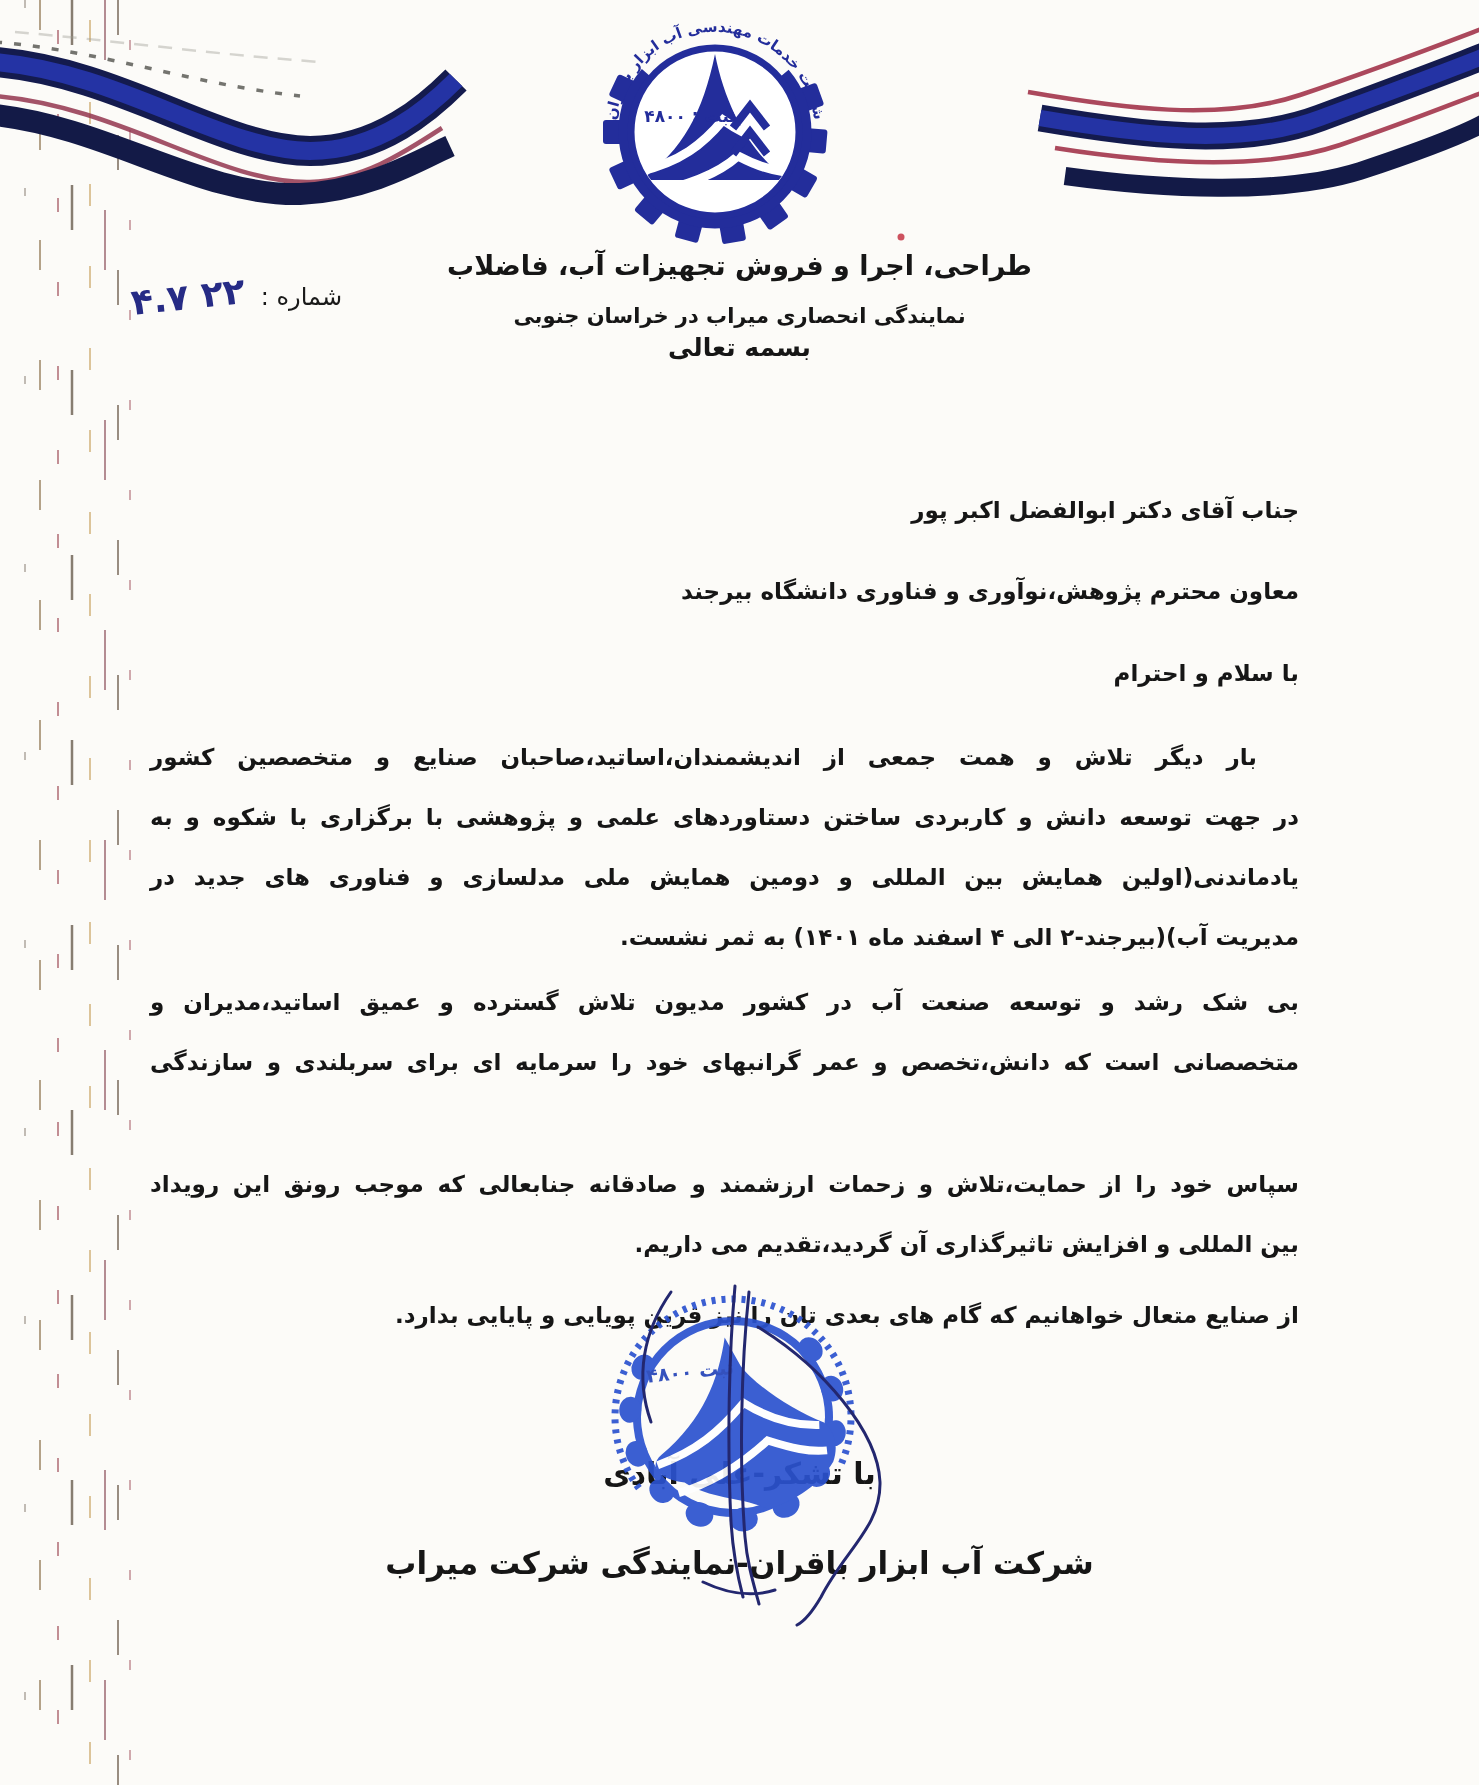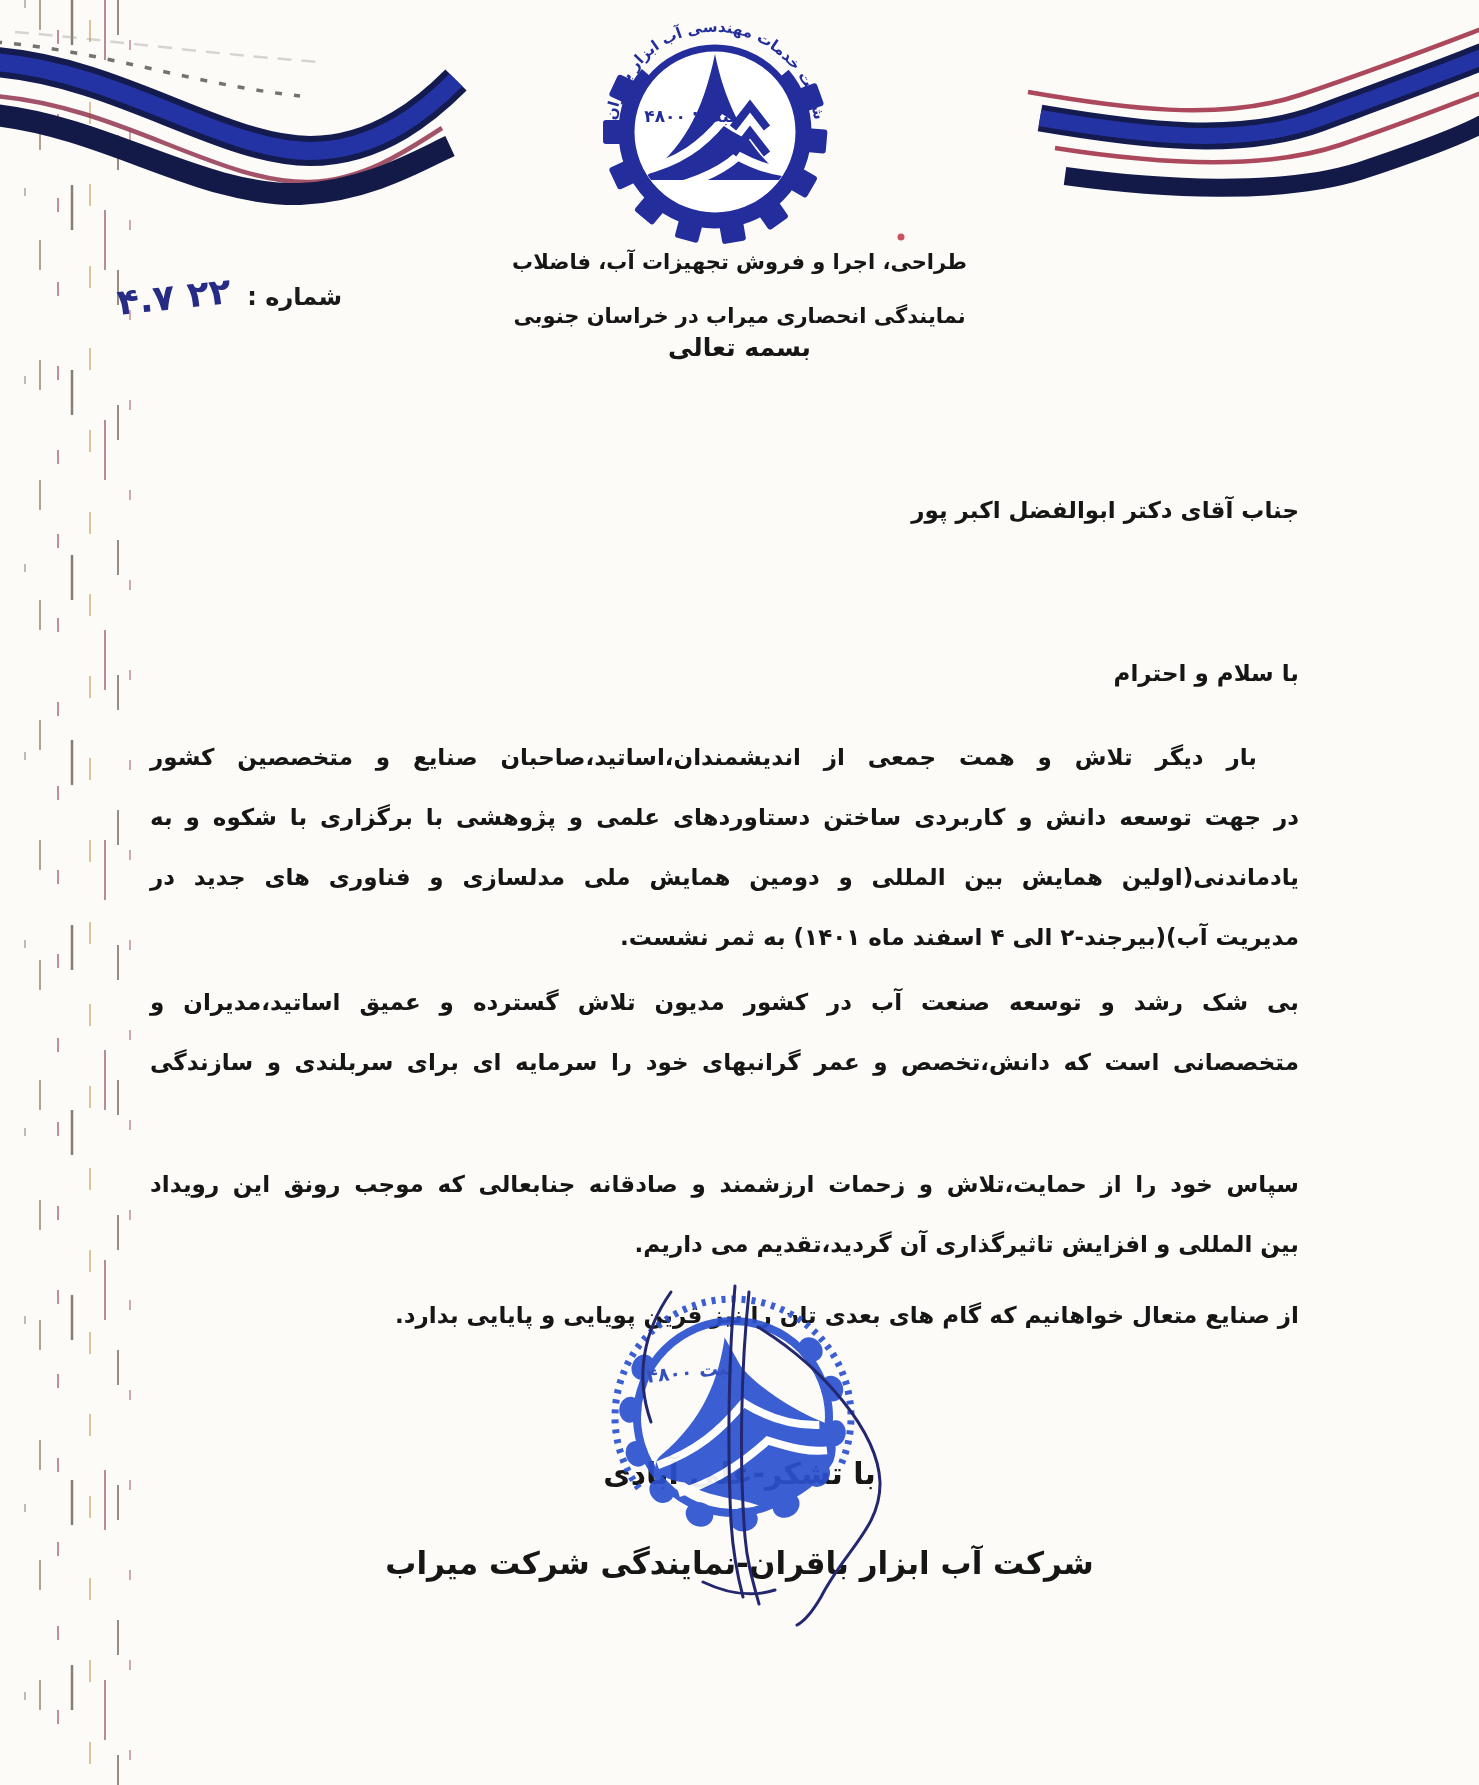--- a/index.html
+++ b/index.html
@@ -7,21 +7,21 @@
   .page{position:absolute;top:0;left:0;width:1479px;height:1785px;background:#fcfbf8;overflow:hidden;}
   svg{display:block;}
   .abs{position:absolute;}
   .t{position:absolute;direction:rtl;color:#161616;font-weight:bold;font-family:"DejaVu Sans",sans-serif;}
   .bodyline{right:180px;left:150px;font-size:23px;line-height:40px;text-align:right;}
   .full{text-align:justify;text-align-last:justify;}
   .indent{text-indent:42px;}
   .nowrap{white-space:nowrap;}
   .centered{left:0;right:0;text-align:center;}
   .num-row{position:absolute;left:42px;top:276px;width:300px;direction:rtl;display:flex;align-items:center;gap:16px;}
-  .num-label{font-weight:bold;font-size:24px;color:#1a1a1a;}
+  .num-label{font-weight:normal;font-size:24px;color:#1a1a1a;}
   .num-value{font-size:36px;color:#262b85;transform:rotate(-6deg);letter-spacing:6px;font-weight:bold;}
   .z2{z-index:2;} .z3{z-index:3;}
 </style>
 </head>
 <body>
 
 <div class="page">
 
   <svg class="abs" style="left:0;top:0;" width="150" height="1785" viewBox="0 0 150 1785">
     <line x1="25" y1="0" x2="25" y2="1785" stroke="#3a2a18" stroke-width="1.5" stroke-dasharray="8 180" opacity="0.4"></line>
@@ -78,30 +78,31 @@
     <g clip-path="url(#logoClip)">
       <path d="M 132,52 C 120,110 100,148 58,178 L 205,178 C 172,155 144,112 132,52 Z" fill="#232d9b"></path>
       <path d="M 55,170 C 98,160 120,142 140,118 C 160,132 178,140 200,144" fill="none" stroke="#ffffff" stroke-width="9"></path>
       <path d="M 62,192 C 105,184 135,172 155,154 C 170,162 186,168 202,170" fill="none" stroke="#ffffff" stroke-width="9"></path>
       <path d="M 150,126 L 167,104 L 184,126" fill="none" stroke="#232d9b" stroke-width="8"></path>
       <path d="M 150,152 L 167,130 L 184,152" fill="none" stroke="#232d9b" stroke-width="8"></path>
     </g>
     <text x="107" y="120" font-size="17" font-weight="bold" fill="#232d9b" direction="rtl" text-anchor="middle">ثبت : ۴۸۰۰</text>
   </svg>
 
-  <div class="t centered z2" style="top:250px;font-size:21px;">طراحی، اجرا و فروش تجهیزات آب، فاضلاب</div>
+  <div class="t centered z2" style="top:250px;font-size:27px;">طراحی، اجرا و فروش تجهیزات آب، فاضلاب</div>
   <div class="t centered z2" style="top:304px;font-size:21px;">نمایندگی انحصاری میراب در خراسان جنوبی</div>
   <div class="t centered z2" style="top:333px;font-size:25px;">بسمه تعالی</div>
 
   <div class="num-row z2">
     <span class="num-label">شماره :</span>
     <span class="num-value">۲۲ ۴.۷</span>
   </div>
 
   <div class="t bodyline nowrap z2" style="top:490px;">جناب آقای دکتر ابوالفضل اکبر پور</div>
+  <div class="t bodyline nowrap z2" style="top:571px;">معاون محترم پژوهش،نوآوری و فناوری دانشگاه بیرجند</div>
   <div class="t bodyline nowrap z2" style="top:653px;">با سلام و احترام</div>
 
   <div class="t bodyline full indent z2" style="top:737px;">بار دیگر تلاش و همت جمعی از اندیشمندان،اساتید،صاحبان صنایع و متخصصین کشور</div>
   <div class="t bodyline full z2" style="top:797px;">در جهت توسعه دانش و کاربردی ساختن دستاوردهای علمی و پژوهشی با برگزاری با شکوه و به</div>
   <div class="t bodyline full z2" style="top:857px;">یادماندنی(اولین همایش بین المللی و دومین همایش ملی مدلسازی و فناوری های جدید در</div>
   <div class="t bodyline z2" style="top:917px;">مدیریت آب)(بیرجند-۲ الی ۴ اسفند ماه ۱۴۰۱) به ثمر نشست.</div>
 
   <div class="t bodyline full z2" style="top:1042px;">متخصصانی است که دانش،تخصص و عمر گرانبهای خود را سرمایه ای برای سربلندی و سازندگی</div>
   <div class="t bodyline full z2" style="top:982px;">بی شک رشد و توسعه صنعت آب در کشور مدیون تلاش گسترده و عمیق اساتید،مدیران و</div>
   <div class="t bodyline z2" style="top:1224px;">بین المللی و افزایش تاثیرگذاری آن گردید،تقدیم می داریم.</div>

